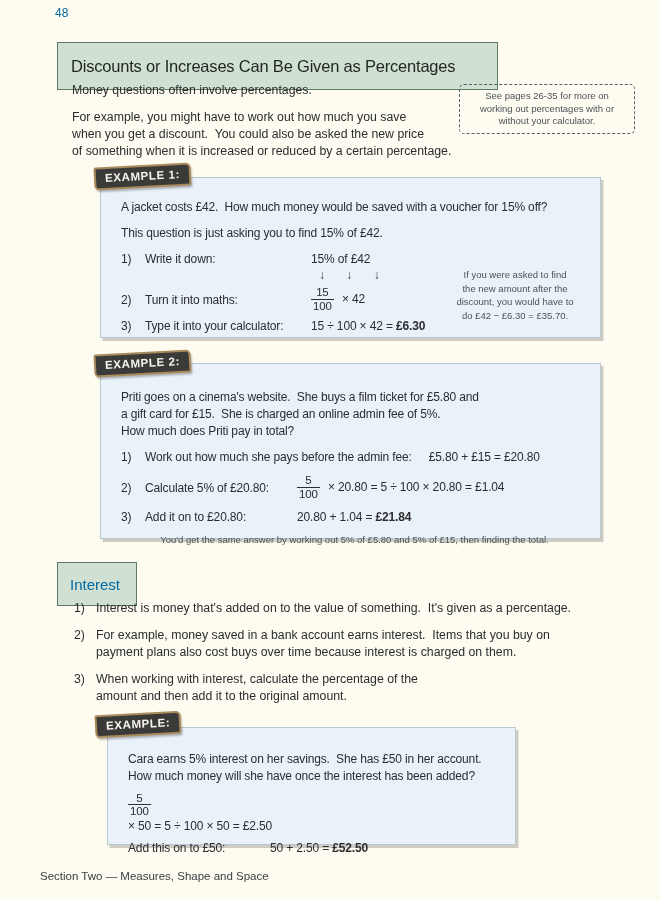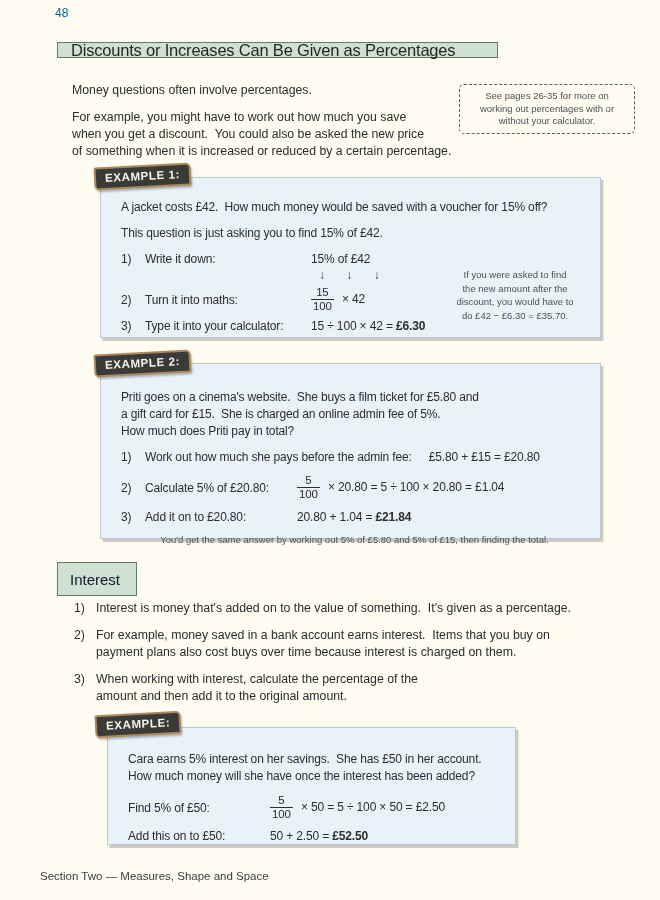--- a/index.html
+++ b/index.html
@@ -2,21 +2,21 @@
 <html><head>
 <meta charset="utf-8">
 <style>
   html,body{margin:0;padding:0;}
   body{background:#fefcf0;font-family:"Liberation Sans",sans-serif;}
   .page{position:relative;width:660px;height:900px;background:#fefcf0;color:#2b2d2f;overflow:hidden;}
   .ln{white-space:pre;}
 
   .page-number{position:absolute;left:55px;top:6px;font-size:12px;color:#0369a1;}
 
-  .section-heading{position:absolute;left:57px;top:42px;width:441px;height:16px;box-sizing:border-box;
+  .section-heading{position:absolute;left:57px;top:42px;width:441px;height:48px;box-sizing:border-box;
     background:#d0e0d2;border:1.5px solid #5f7d65;display:flex;align-items:center;padding-left:13px;
     font-size:16.5px;letter-spacing:-0.2px;color:#1f261f;}
 
   .intro{position:absolute;left:72px;top:82px;font-size:12.3px;line-height:17px;}
   .intro .p1{margin-bottom:10px;}
 
   .margin-note{position:absolute;left:459px;top:84px;width:176px;box-sizing:border-box;
     border:1.5px dashed #5a5f63;border-radius:5px;padding:5px 6px;
     font-size:9.3px;line-height:12.5px;text-align:center;color:#3f444a;}
 
@@ -43,23 +43,23 @@
     margin-right:5px;position:relative;top:-1px;}
   .frac .fnum{display:block;font-size:11.5px;padding:0 2px;}
   .frac .fden{display:block;border-top:1.2px solid #2b2d2f;font-size:11.5px;padding:0 2px;}
 
   .arrows{margin:0 0 2px 198px;font-size:12px;color:#3c4043;letter-spacing:9px;line-height:15px;}
 
   .hand{color:#4c5258;font-size:9.5px;letter-spacing:0;}
   .ex1-note{position:absolute;right:8px;top:90px;width:154px;line-height:13.5px;text-align:center;}
   .ex2-note{margin-top:7px;text-align:center;line-height:13px;}
 
-  .interest-heading{position:absolute;left:57px;top:562px;width:80px;height:34px;box-sizing:border-box;
+  .interest-heading{position:absolute;left:57px;top:562px;width:80px;height:44px;box-sizing:border-box;
     background:#d0e0d2;border:1.5px solid #5f7d65;display:flex;align-items:center;padding-left:12px;
-    font-size:15px;color:#0f172a;}
+    font-size:15px;color:#0369a1;}
 
   .ilist{position:absolute;left:74px;top:600px;font-size:12.3px;line-height:17px;}
   .iitem{display:grid;grid-template-columns:22px auto;margin-bottom:10px;}
 
   .footer{position:absolute;left:40px;top:863px;font-size:11.5px;color:#3c4043;margin-top:7px;}
 
   b{font-weight:bold;}
 </style>
 </head>
 <body>
@@ -183,21 +183,20 @@
       </span>
     </div>
   </div>
 
   <div class="exbox" id="ex3">
     <div class="badge">EXAMPLE:</div>
     <div class="qline ln">Cara earns 5% interest on her savings.  She has £50 in her account.</div>
     <div class="qline ln" style="margin-bottom:8px;">How much money will she have once the interest has been added?</div>
 
     <div class="srow3" style="margin-bottom:5px;min-height:30px;">
-      <span class="ln">Find 5% of £50:</span>
       <span>
         <span class="frac">
           <span class="fnum">5</span>
           <span class="fden">100</span>
         </span>
         <span class="ln">× 50 = 5 ÷ 100 × 50 = £2.50</span>
       </span>
     </div>
 
     <div class="srow3">

